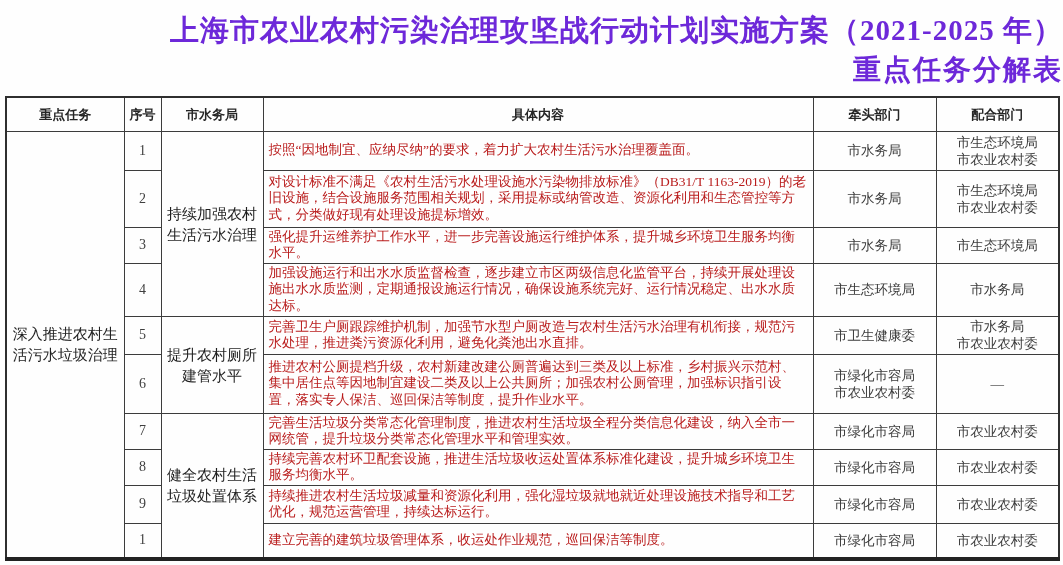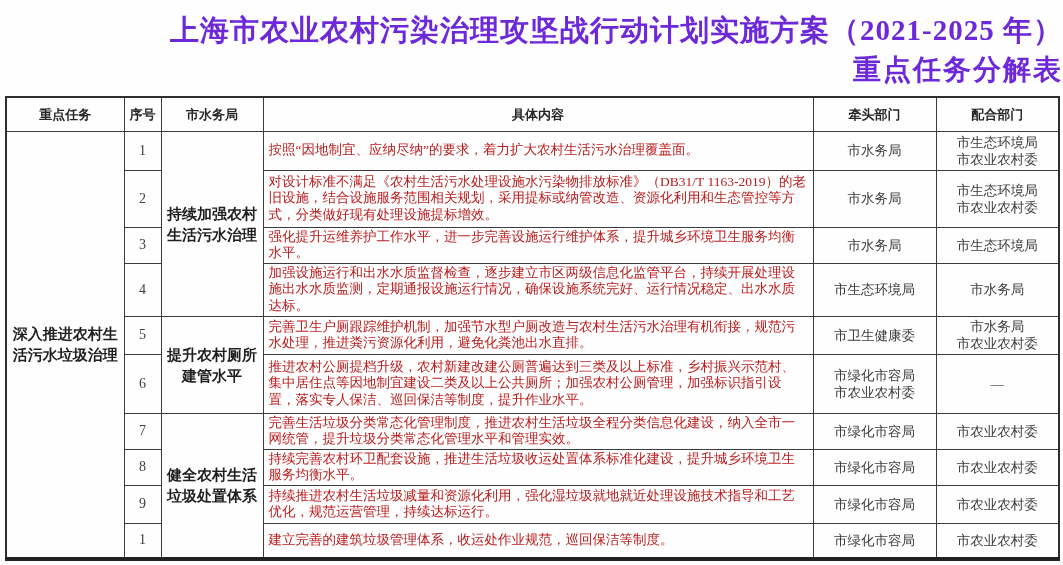--- a/index.html
+++ b/index.html
@@ -25,21 +25,21 @@
     padding:1px 5px;box-sizing:border-box;margin-left:48px;
   }
   .task-table th{
     font-family:"Liberation Sans","DejaVu Sans",sans-serif;
     font-size:13px;font-weight:bold;color:#262626;text-align:center;
     height:32px;line-height:15px;background:#fefefe;
   }
   .num-cell{font-size:14px;text-align:center;color:#3f3f3f;}
   .group-cell,.keytask-cell{
     font-family:"Liberation Sans","DejaVu Sans",sans-serif;
-    font-size:15px;font-weight:bold;color:#1f1f1f;text-align:center;line-height:21px;
+    font-size:15px;font-weight:normal;color:#1f1f1f;text-align:center;line-height:21px;
   }
   .content-cell{
     font-size:13.5px;color:#b91c1c;text-align:left;line-height:16.5px;
     padding:1px 8px;
   }
   .dept-cell{
     font-size:13.5px;color:#3a3a3a;text-align:center;line-height:17px;
   }
   tr.rh{height:34px;}
   tr.r1{height:39px;}

